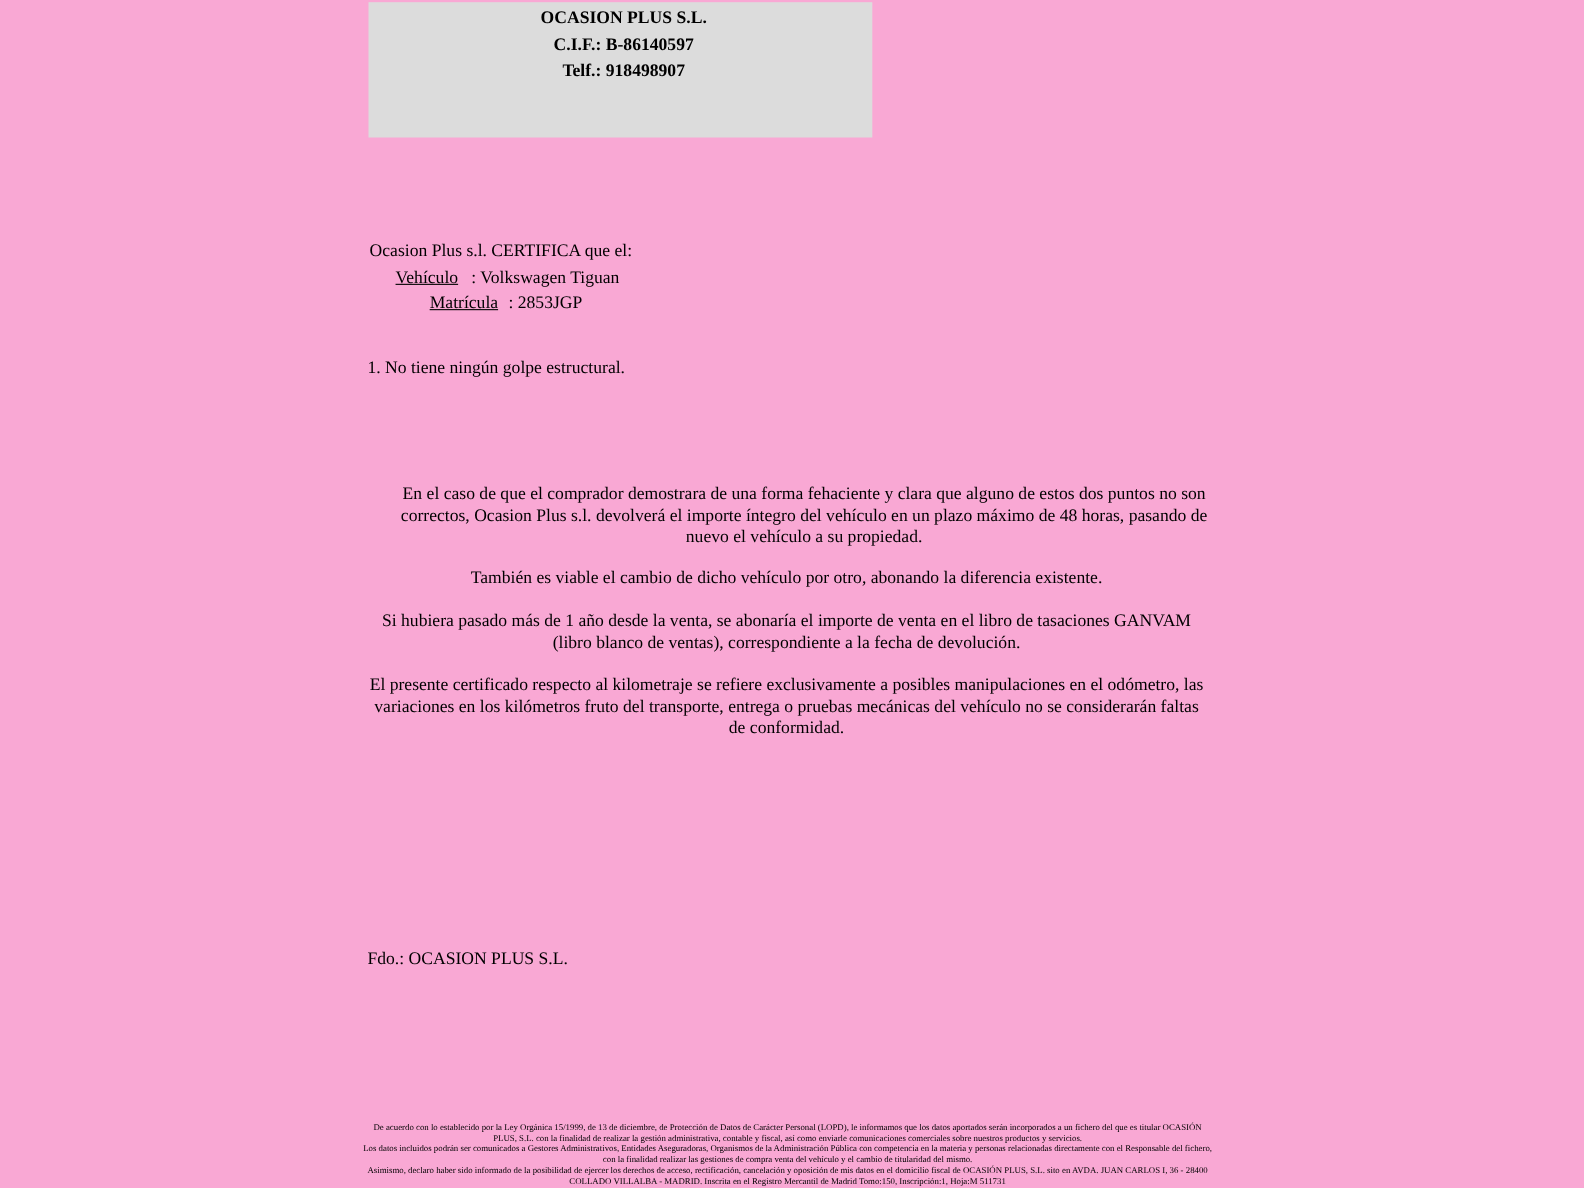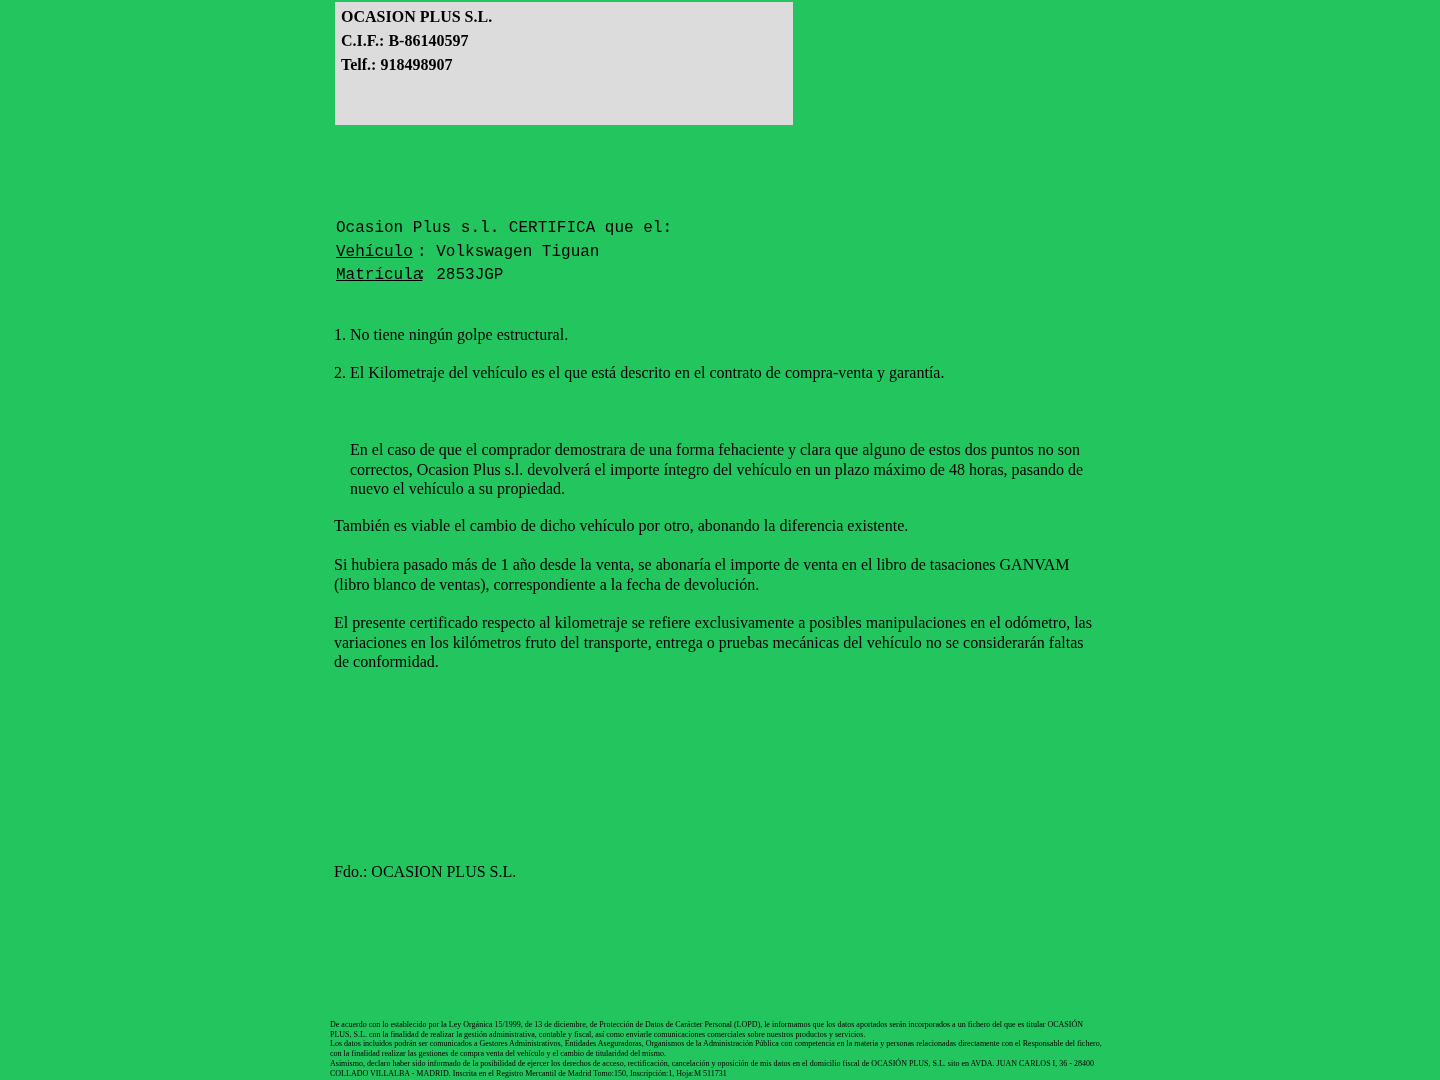--- a/index.html
+++ b/index.html
@@ -4,24 +4,25 @@
 <style>
   html, body {
     margin: 0;
     padding: 0;
     background: #ffffff;
   }
   .page {
     position: relative;
     width: 1440px;
     height: 1080px;
-    background: #22c55e;
+    background: #f9a8d4;
     font-family: "Liberation Serif", serif;
     color: #000000;
     overflow: hidden;
+    text-align: center;
   }
   
   .header-box {
     position: absolute;
     left: 335px;
     top: 2px;
     width: 458px;
     height: 123px;
     background: #dcdcdc;
     box-sizing: border-box;
@@ -41,21 +42,20 @@
     font-size: 16px;
     white-space: nowrap;
   }
   
   .cert-block {
     position: absolute;
     left: 336px;
     top: 217px;
     font-size: 16px;
     line-height: 23.5px;
-    font-family: Liberation Mono, monospace;
   }
   .cert-field-label {
     display: inline-block;
     width: 81px;
   }
   .cert-field-label span {
     text-decoration: underline;
   }
   
   .point-1 { position: absolute; left: 334px; top: 326px; font-size: 16px; white-space: nowrap; }
@@ -106,21 +106,20 @@
     <div>Ocasion Plus s.l. CERTIFICA que el:</div>
     <div>
       <span class="cert-field-label"><span>Vehículo</span></span><span>:</span> <span>Volkswagen Tiguan</span>
     </div>
     <div>
       <span class="cert-field-label"><span>Matrícula</span></span><span>:</span> <span>2853JGP</span>
     </div>
   </div>
 
   <div class="point-1">1. No tiene ningún golpe estructural.</div>
-  <div class="point-2">2. El Kilometraje del vehículo es el que está descrito en el contrato de compra-venta y garantía.</div>
 
   <div class="para para-1">En el caso de que el comprador demostrara de una forma fehaciente y clara que alguno de estos dos puntos no son correctos, Ocasion Plus s.l. devolverá el importe íntegro del vehículo en un plazo máximo de 48 horas, pasando de nuevo el vehículo a su propiedad.</div>
   <div class="para para-2">También es viable el cambio de dicho vehículo por otro, abonando la diferencia existente.</div>
   <div class="para para-3">Si hubiera pasado más de 1 año desde la venta, se abonaría el importe de venta en el libro de tasaciones GANVAM (libro blanco de ventas), correspondiente a la fecha de devolución.</div>
   <div class="para para-4">El presente certificado respecto al kilometraje se refiere exclusivamente a posibles manipulaciones en el odómetro, las variaciones en los kilómetros fruto del transporte, entrega o pruebas mecánicas del vehículo no se considerarán faltas de conformidad.</div>
 
   <div class="signature">Fdo.: OCASION PLUS S.L.</div>
 
   <div class="legal">
     <div>De acuerdo con lo establecido por la Ley Orgánica 15/1999, de 13 de diciembre, de Protección de Datos de Carácter Personal (LOPD), le informamos que los datos aportados serán incorporados a un fichero del que es titular OCASIÓN PLUS, S.L. con la finalidad de realizar la gestión administrativa, contable y fiscal, así como enviarle comunicaciones comerciales sobre nuestros productos y servicios.</div>

